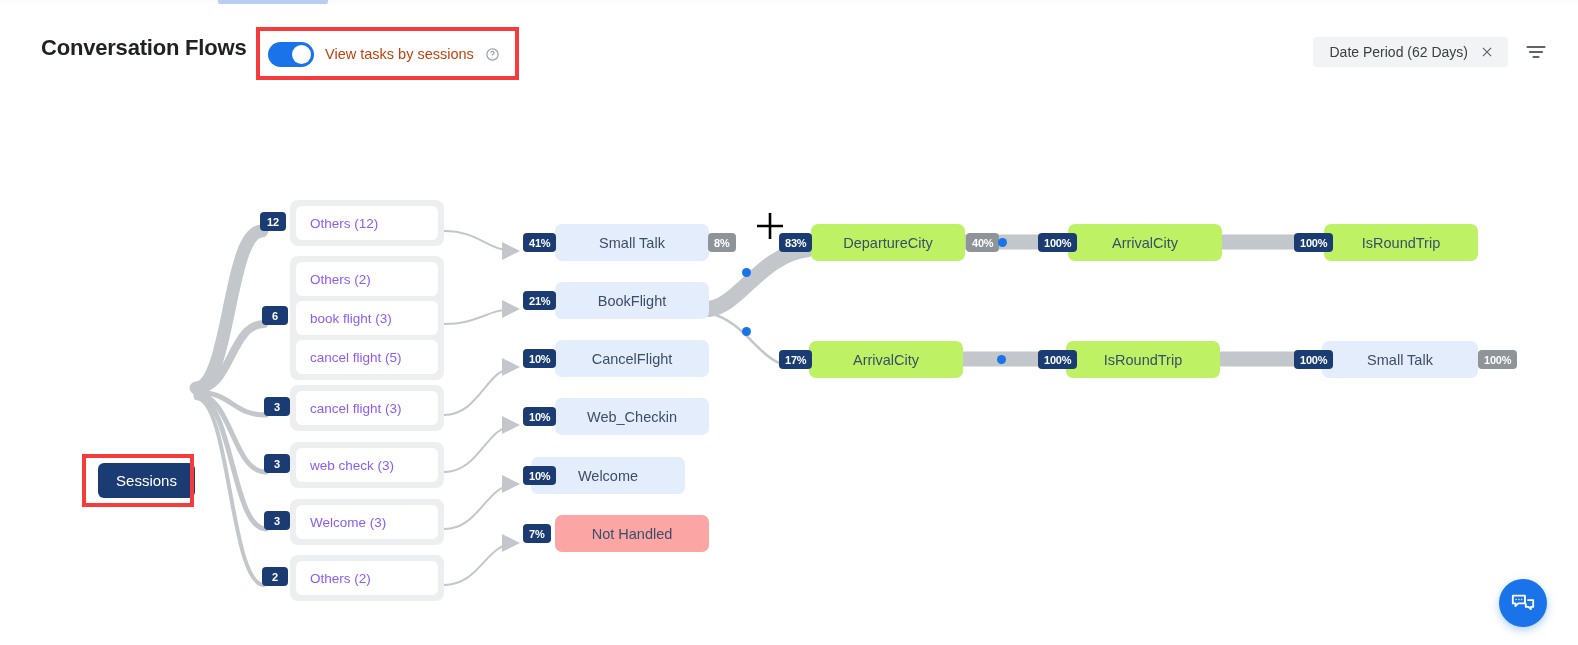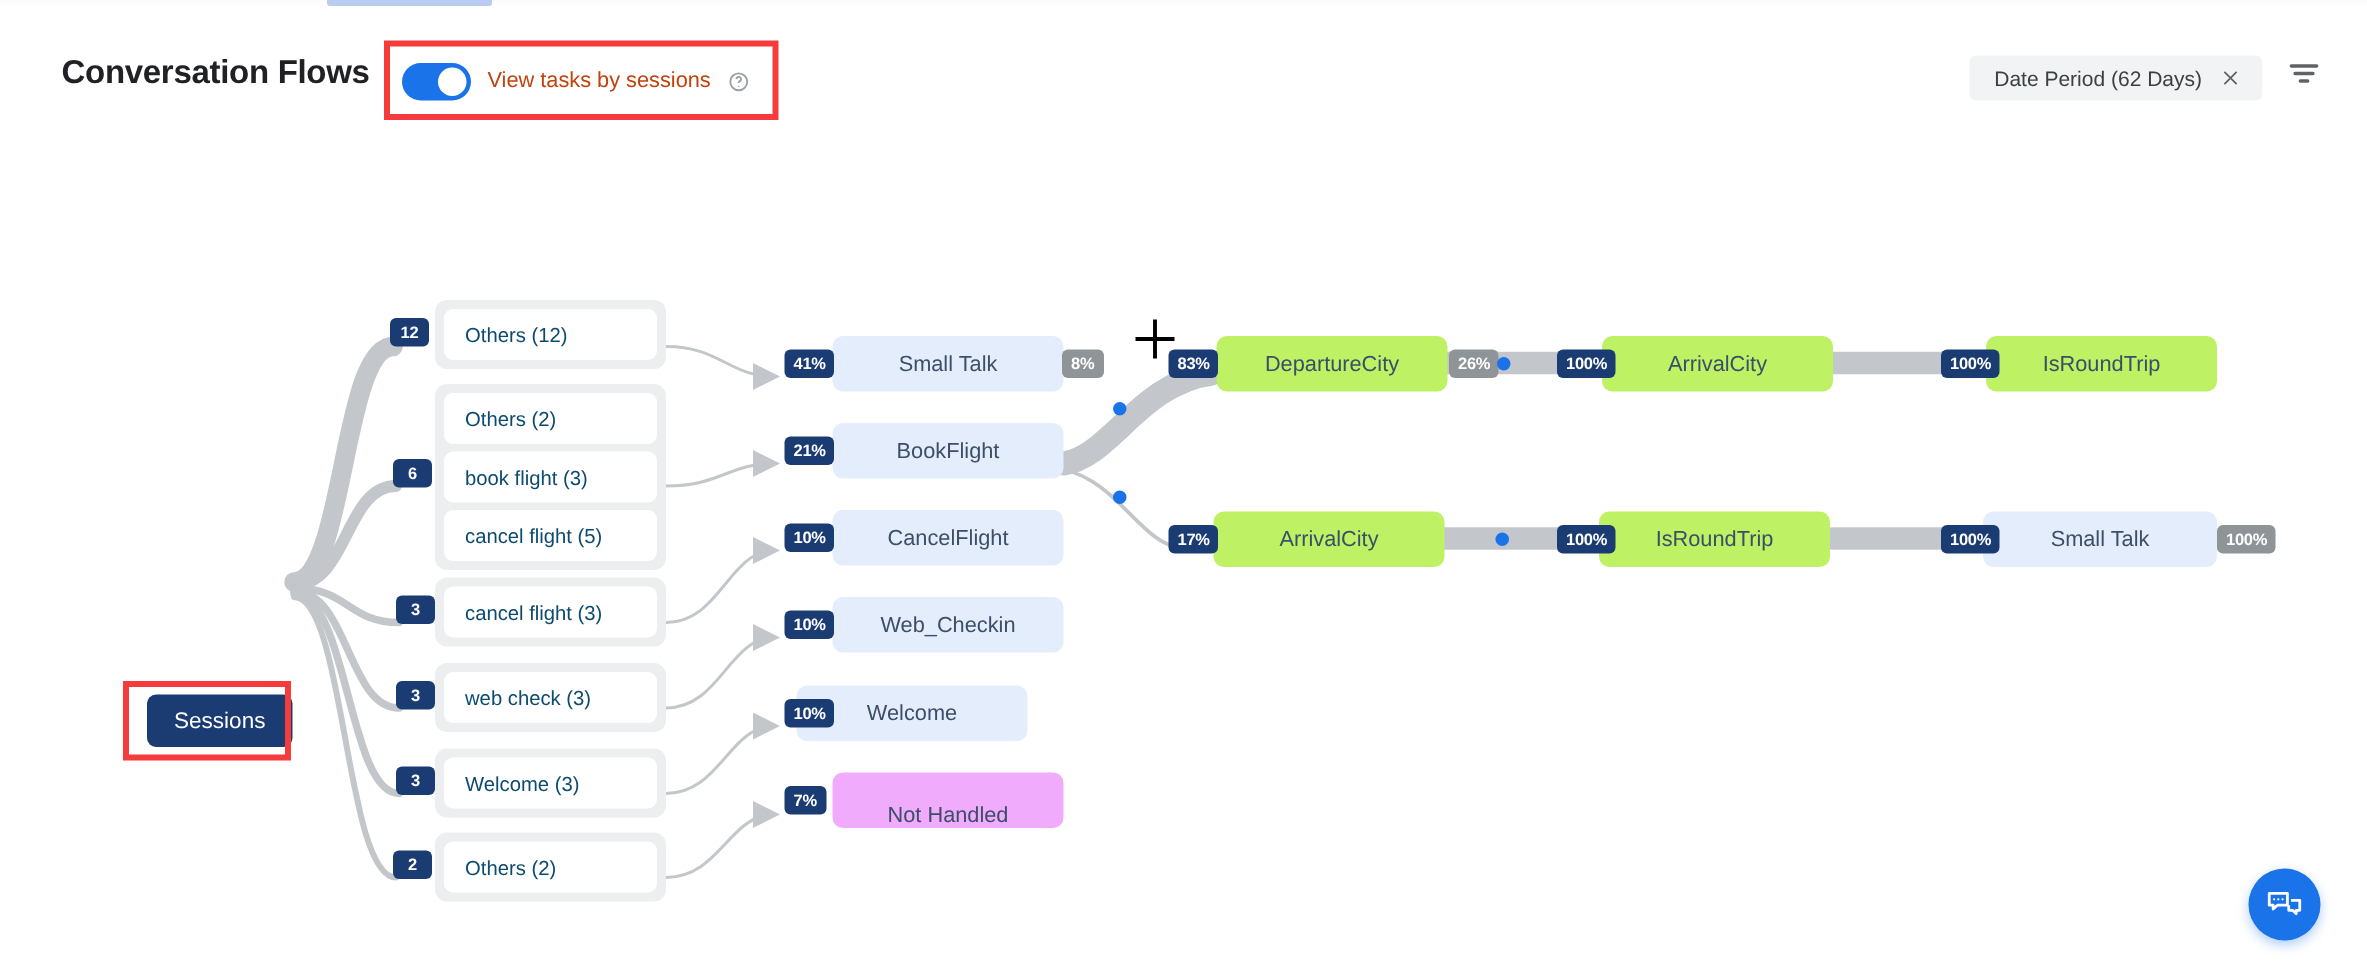--- a/index.html
+++ b/index.html
@@ -51,21 +51,21 @@
     position: absolute; right: 3px; top: 3px;
     width: 19px; height: 19px; border-radius: 50%; background: #fff;
   }
   .toggle-label {
     font-size: 14.5px; color: #c2410c; white-space: nowrap;
   }
   .help-icon {
     width: 15px; height: 15px; flex: none; color: #9aa0a6;
   }
 
-  .filters { position: absolute; right: 30px; top: 32px; display: flex; gap: 16px; }
+  .filters { position: absolute; right: 30px; top: 32px; display: flex; align-items: center; gap: 16px; }
   .chip {
     display: flex; align-items: center; gap: 12px;
     background: #f1f3f4; border-radius: 4px;
     padding: 7px 14px 7px 16px;
     font-size: 14px; color: #3c4043; white-space: nowrap;
     cursor: pointer;
   }
   .filter-icon { width: 24px; height: 24px; cursor: pointer; color: #5f6368; }
 
   
@@ -77,31 +77,31 @@
     position: absolute; display: flex; align-items: center; justify-content: center;
     border-radius: 7px; font-size: 14.5px; color: #3c4e68;
     white-space: nowrap; cursor: pointer;
   }
   .node.root {
     background: #1b3c73; color: #ffffff; font-size: 15px; font-weight: 500;
     border-radius: 6px;
   }
   .node.intent   { background: #e4edfc; }
   .node.entity   { background: #bef264; }
-  .node.nothandled { background: #f0abfc; align-items: flex-end; }
+  .node.nothandled { background: #fca5a5; }
 
   
   .task-group {
     position: absolute; background: #eceef0; border-radius: 8px;
     padding: 6px; display: flex; flex-direction: column; gap: 5px;
   }
   .task-item {
     background: #ffffff; border-radius: 6px; height: 34px;
     display: flex; align-items: center; padding-left: 14px;
-    font-size: 13.5px; color: #0c4a6e; white-space: nowrap; cursor: pointer;
+    font-size: 13.5px; color: #8b5cf6; white-space: nowrap; cursor: pointer;
   }
 
   
   .badge {
     position: absolute; display: flex; align-items: center; justify-content: center;
     height: 19px; border-radius: 4px; padding: 0 6px;
     font-size: 11px; font-weight: bold; color: #ffffff;
     letter-spacing: -0.2px; cursor: pointer; z-index: 6;
   }
   .badge.navy { background: #1b3c73; }
@@ -262,21 +262,21 @@
     <div class="node nothandled" style="left:555px; top:424px; width:154px; height:37px;">
       <span>Not Handled</span>
     </div>
     <div class="badge navy" style="left:523px; top:433px;">7%</div>
 
     <div class="node entity" style="left:811px; top:133px; width:154px; height:37px;">
       <span>DepartureCity</span>
     </div>
     <div class="badge navy" style="left:779px; top:142px;">83%</div>
 
-    <div class="badge grey" style="left:966px; top:142px;">26%</div>
+    <div class="badge grey" style="left:966px; top:142px;">40%</div>
     <div class="dot" style="left:998px; top:147px;"></div>
     <div class="badge navy" style="left:1038px; top:142px;">100%</div>
 
     <div class="node entity" style="left:1068px; top:133px; width:154px; height:37px;">
       <span>ArrivalCity</span>
     </div>
 
     <div class="badge navy" style="left:1294px; top:142px;">100%</div>
     <div class="node entity" style="left:1324px; top:133px; width:154px; height:37px;">
       <span>IsRoundTrip</span>

